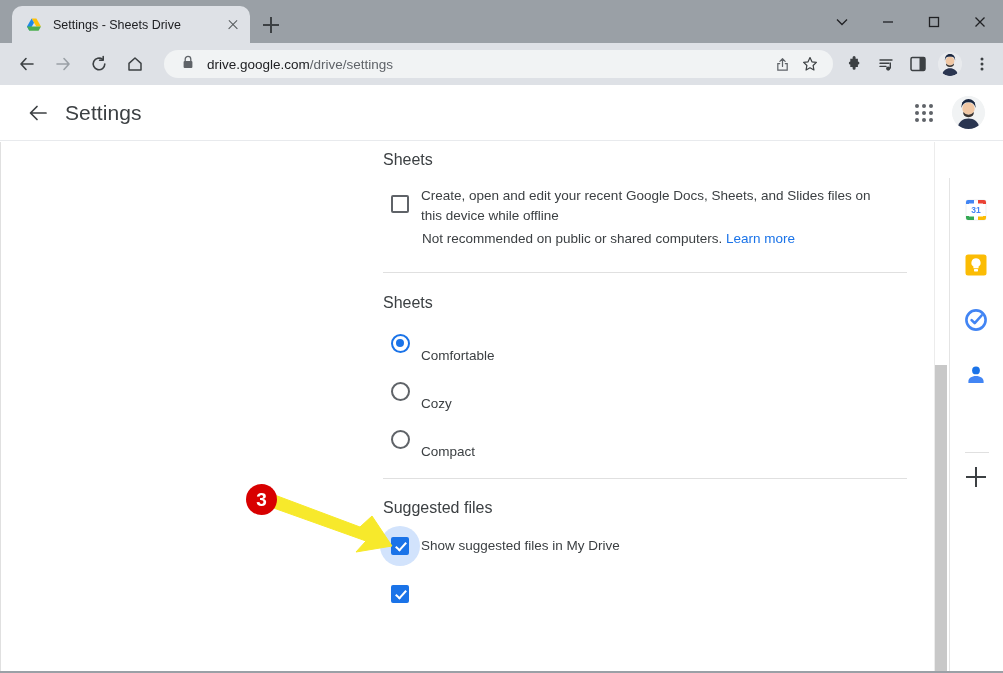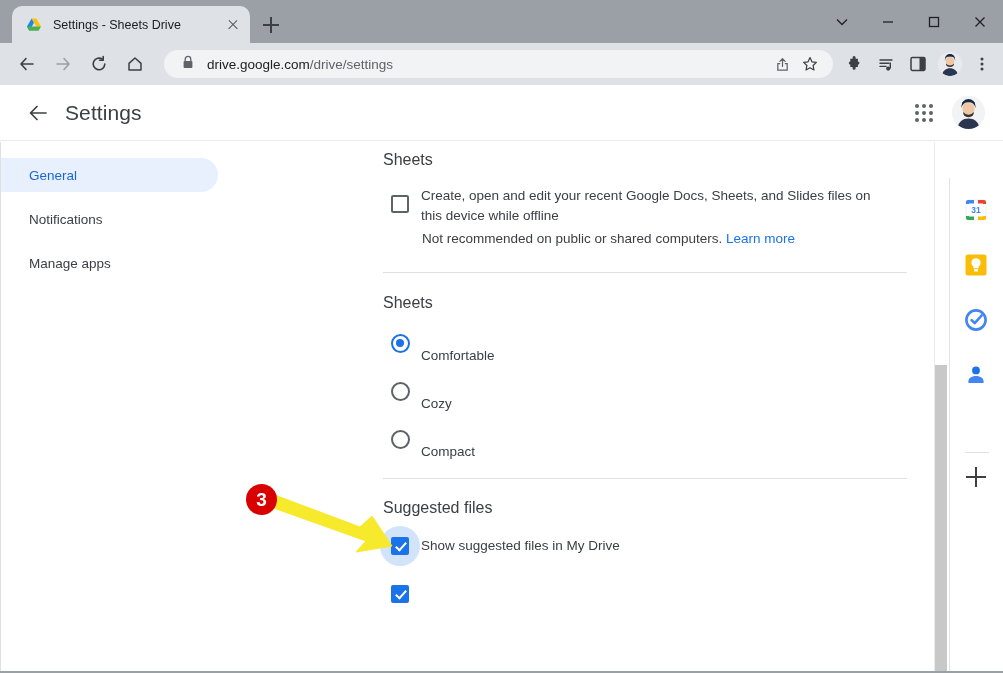--- a/index.html
+++ b/index.html
@@ -569,31 +569,20 @@
           <path d="M8.1 11.6 q3.9 4.2 7.8 0 q0.2 3.5 -3.9 3.8 q-4.1 -0.3 -3.9 -3.8 z" fill="#3a3430"></path>
           <path d="M12 16.4 c-4.1 0 -7.1 2.6 -7.5 5.4 a12 12 0 0 0 15 0 c-0.4 -2.8 -3.4 -5.4 -7.5 -5.4 z" fill="#2a3550"></path>
         </svg>
       </div>
     </div>
   </div>
 
   <div class="body-area">
     <div class="left-edge"></div>
 
-    <div class="sidebar">
-      <div class="side-item active">
-        <span>General</span>
-      </div>
-      <div class="side-item">
-        <span>Notifications</span>
-      </div>
-      <div class="side-item">
-        <span>Manage apps</span>
-      </div>
-    </div>
 
     <div class="content">
 
       <div style="padding-top:9px;">
         <div class="sec-title">Sheets</div>
         <div class="check-row" style="margin-top:15px;">
           <span class="cb-wrap">
             <span class="cb"></span>
           </span>
           <span class="check-text" style="width:474px; padding-top:2px;">Create, open and edit your recent Google Docs, Sheets, and Slides files on this device while offline</span>

